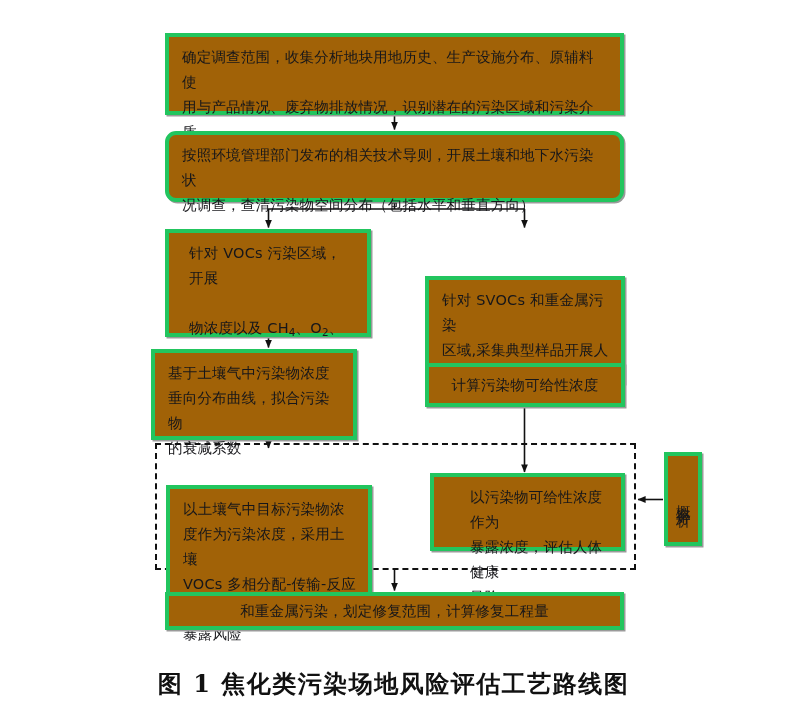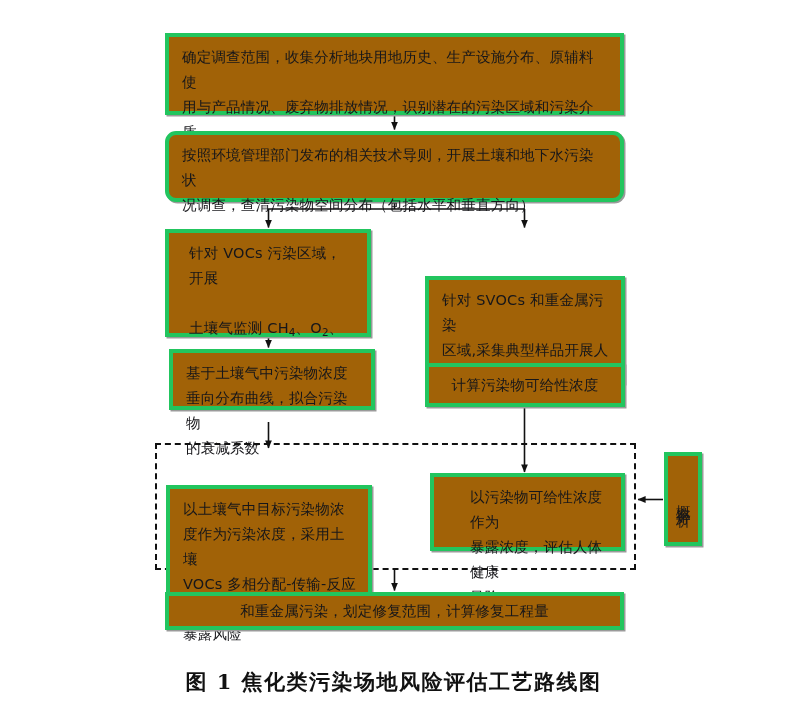--- a/index.html
+++ b/index.html
@@ -51,21 +51,21 @@
 
   
   #n-scope   { left: 165px; top: 33px;  width: 459px; height: 82px; }
   #n-survey  { left: 165px; top: 131px; width: 459px; height: 71px; border-radius: 11px; }
 
   
   #n-vocs    { left: 165px; top: 229px; width: 206px; height: 108px; padding-left: 20px; }
   #n-svocs   { left: 425px; top: 229px; width: 200px; height: 108px; margin-top: 47px; }
 
   
-  #n-decay   { left: 169px; top: 349px; width: 206px; height: 61px; }
+  #n-decay   { left: 151px; top: 349px; width: 206px; height: 91px; }
   #n-bioconc { left: 425px; top: 363px; width: 200px; height: 44px; }
 
   
   #dashed-region {
     position: absolute;
     left: 155px;
     top: 443px;
     width: 481px;
     height: 127px;
     border: 2.5px dashed #111111;
@@ -102,21 +102,21 @@
 
   
   #caption {
     position: absolute;
     left: 0;
     top: 668px;
     width: 787px;
     text-align: center;
     font-family: "DejaVu Serif", "Liberation Serif", serif;
     font-weight: bold;
-    font-size: 21px;
+    font-size: 24px;
     letter-spacing: 1.5px;
     color: #111111;
   }
 
   
   .sub { font-size: 0.72em; vertical-align: -0.28em; }
 </style>
 </head>
 <body>
 
@@ -167,21 +167,21 @@
   <span class="txt">确定调查范围，收集分析地块用地历史、生产设施分布、原辅料使
 用与产品情况、废弃物排放情况，识别潜在的污染区域和污染介质</span>
 </div>
 
 <div class="node" id="n-survey">
   <span class="txt">按照环境管理部门发布的相关技术导则，开展土壤和地下水污染状
 况调查，查清污染物空间分布（包括水平和垂直方向）</span>
 </div>
 
 <div class="node" id="n-vocs">
-  <span class="txt"><span>针对 VOCs 污染区域，开展</span><br><br><span>土壤气监测 CH</span><span class="sub">4</span><span>、O</span><span class="sub">2</span><span>、CO</span><span class="sub">2</span><br><span>等的含量）</span></span>
+  <span class="txt"><span>针对 VOCs 污染区域，开展</span><br><br><span>物浓度以及 CH</span><span class="sub">4</span><span>、O</span><span class="sub">2</span><span>、CO</span><span class="sub">2</span><br><span>等的含量）</span></span>
 </div>
 
 <div class="node" id="n-svocs">
   <span class="txt">针对 SVOCs 和重金属污染
 区域,采集典型样品开展人
 体可给性测试</span>
 </div>
 
 <div class="node" id="n-decay">
   <span class="txt">基于土壤气中污染物浓度

